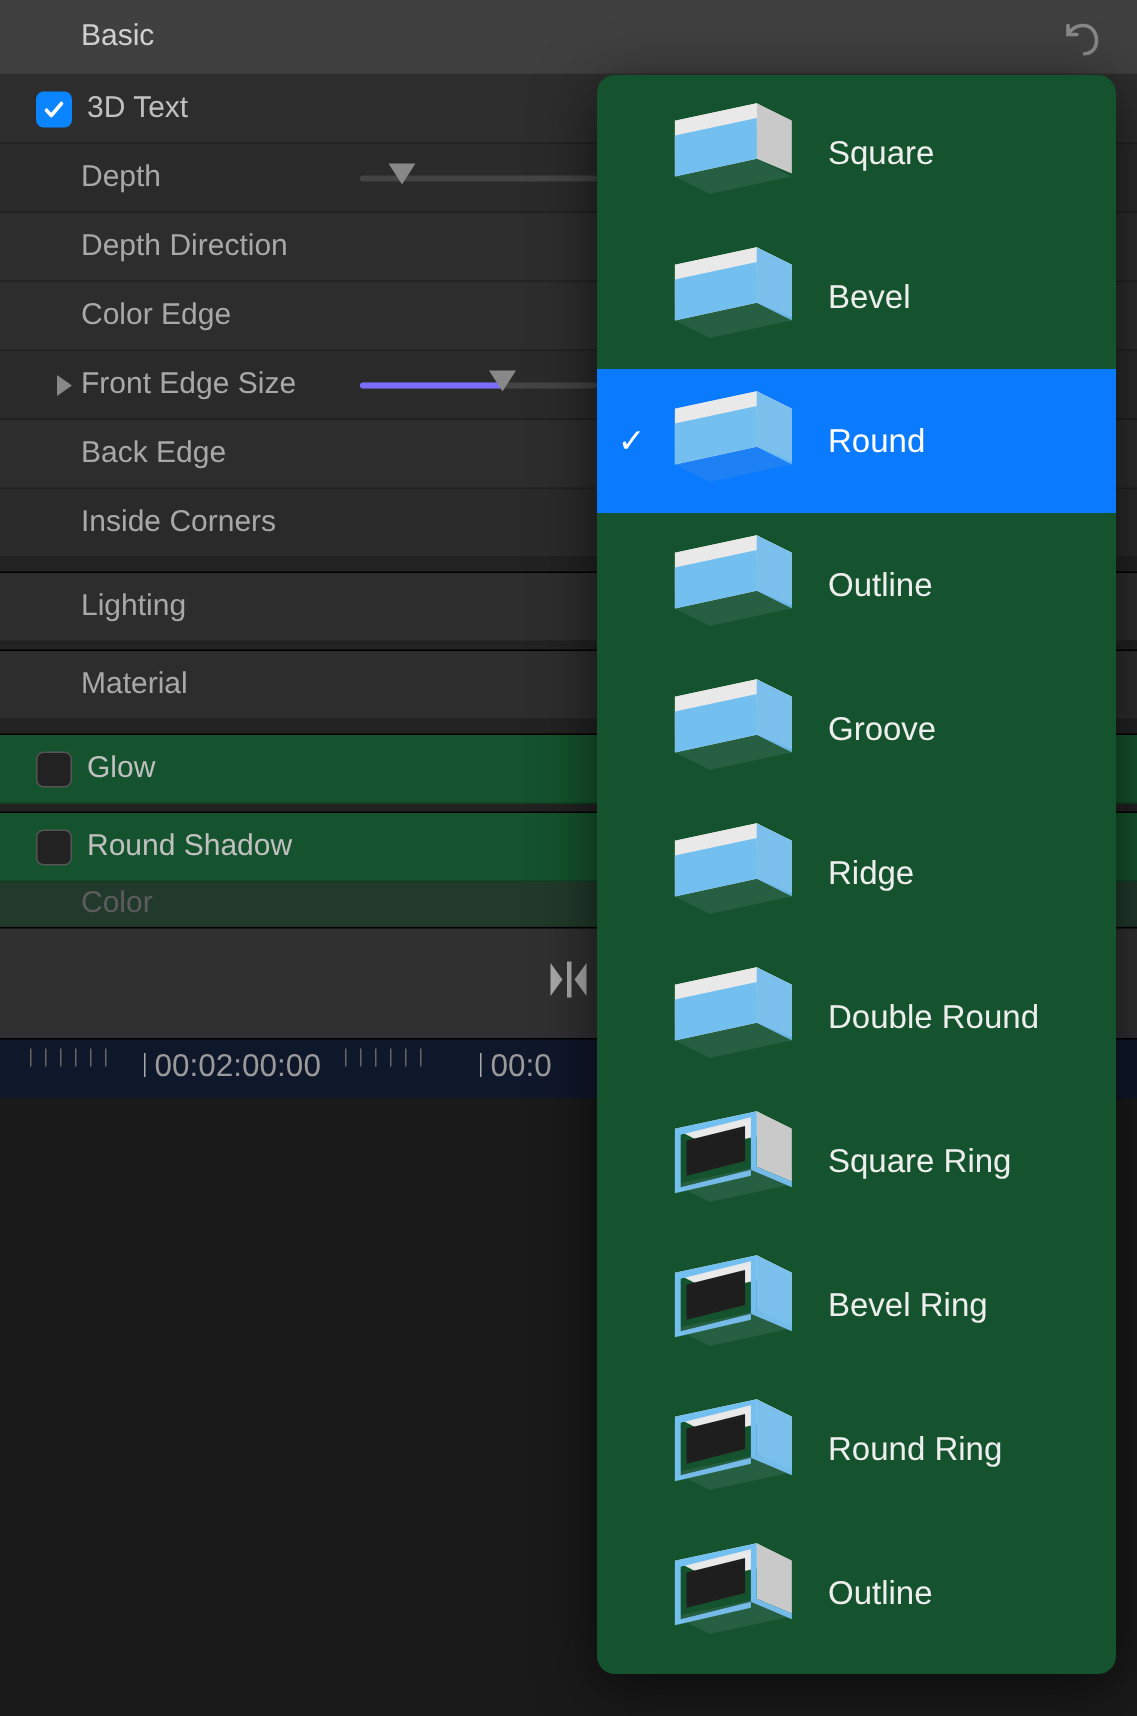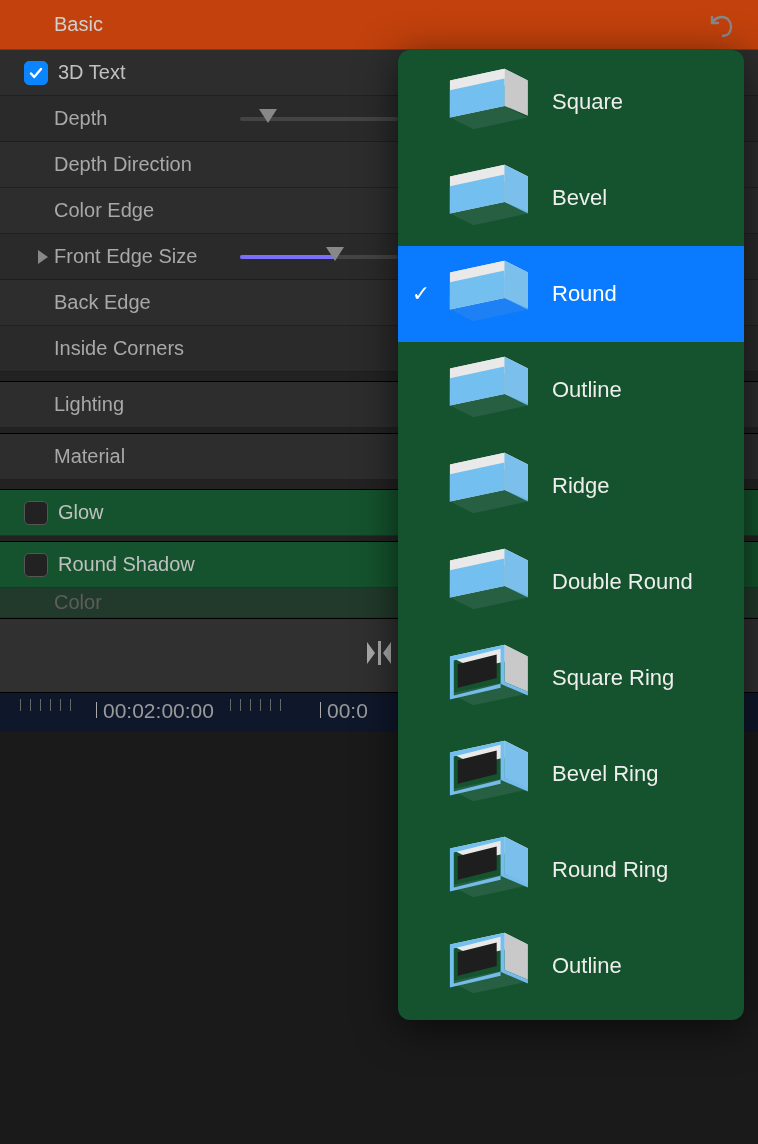--- a/index.html
+++ b/index.html
@@ -20,21 +20,21 @@
     .section-head {
       display: flex;
       align-items: center;
       padding: 10px 20px 10px 54px;
       height: 50px;
       color: #d0d0d0;
       position: relative;
       border-bottom: 1px solid rgba(0,0,0,.25);
     }
     .section-head.first {
-      background: #c2410c;
+      background: #404040;
     }
     .undo {
       position: absolute;
       right: 24px;
       top: 50%;
       transform: translateY(-50%);
       width: 28px; height: 24px;
       color: #888;
     }
     .row {
@@ -390,20 +390,35 @@
 
     <polygon points="14,18 70,6 94,18 38,30" fill="#e9e9e9"></polygon>
 
     <polygon points="70,6 94,18 94,54 70,44" fill="#c9c9c9"></polygon>
 
     <polygon points="14,18 70,6 70,44 14,56" fill="#e9e9e9"></polygon>
          <polygon points="14,28 70,16 70,44 14,56" fill="#72bff0"></polygon>
     <polygon points="70,6 94,18 94,56 70,44" fill="#72bff0" opacity="0.9"></polygon>
     <polygon points="70,44 94,56 38,68 14,56" fill="#8fa6b3" opacity="0.15"></polygon>
   </svg></span>
+      <span class="popup-label">Groove</span>
+    </div>
+    <div class="popup-item">
+      <span class="chk"></span>
+      <span class="thumb"><svg viewBox="0 0 100 80" width="98" height="78">
+
+    <polygon points="14,18 70,6 94,18 38,30" fill="#e9e9e9"></polygon>
+
+    <polygon points="70,6 94,18 94,54 70,44" fill="#c9c9c9"></polygon>
+
+    <polygon points="14,18 70,6 70,44 14,56" fill="#e9e9e9"></polygon>
+         <polygon points="14,28 70,16 70,44 14,56" fill="#72bff0"></polygon>
+    <polygon points="70,6 94,18 94,56 70,44" fill="#72bff0" opacity="0.9"></polygon>
+    <polygon points="70,44 94,56 38,68 14,56" fill="#8fa6b3" opacity="0.15"></polygon>
+  </svg></span>
       <span class="popup-label">Ridge</span>
     </div>
     <div class="popup-item">
       <span class="chk"></span>
       <span class="thumb"><svg viewBox="0 0 100 80" width="98" height="78">
 
     <polygon points="14,18 70,6 94,18 38,30" fill="#e9e9e9"></polygon>
 
     <polygon points="70,6 94,18 94,54 70,44" fill="#c9c9c9"></polygon>
 

